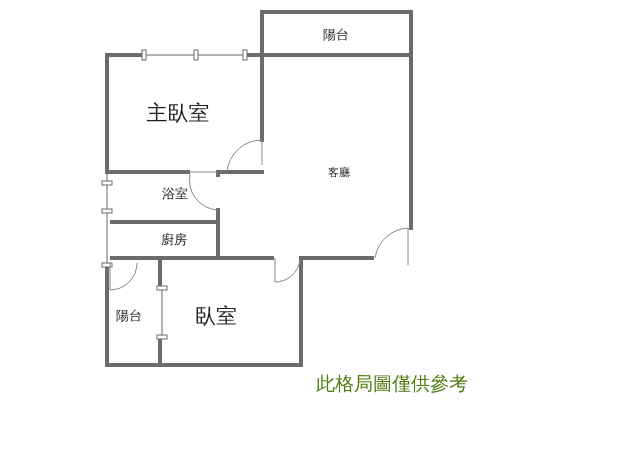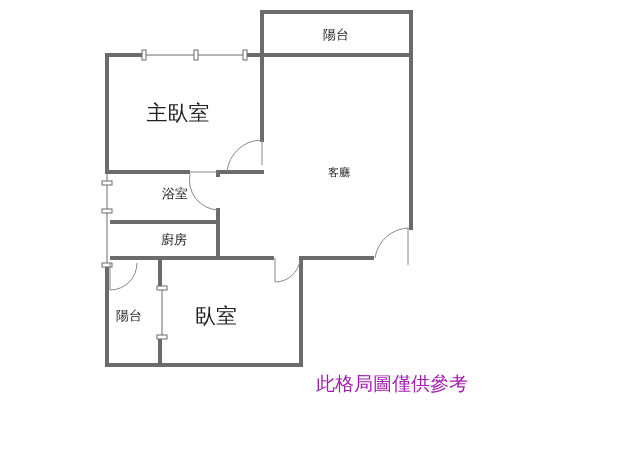--- a/index.html
+++ b/index.html
@@ -2,21 +2,21 @@
 <html><head>
   <meta charset="utf-8">
   <style>
     html, body { margin: 0; padding: 0; background: #ffffff; }
     body { width: 638px; height: 460px; position: relative; overflow: hidden; font-family: "DejaVu Sans", sans-serif; }
     #plan { position: absolute; left: 0; top: 0; }
     .room-label { position: absolute; color: #222; white-space: nowrap; transform: translate(-50%, -50%); text-align: right; }
     .lbl-sm { font-size: 13px; }
     .lbl-md { font-size: 21px; }
     .lbl-lg { font-size: 11px; margin-top: 30px; }
-    #disclaimer { position: absolute; left: 316px; top: 368px; font-size: 19px; line-height: 30px; color: #a21caf; }
+    #disclaimer { position: absolute; left: 316px; top: 368px; font-size: 19px; line-height: 30px; color: #4d7c0f; }
   </style>
 </head>
 <body>
 
 <svg id="plan" width="638" height="460" viewBox="0 0 638 460">
   <g stroke="#6b6b6b" stroke-width="4" fill="none" stroke-linecap="square">
 
     <path d="M262 12 L411 12 L411 55 M262 12 L262 55"></path>
 
     <path d="M107 55 L141 55 M246 55 L411 55"></path>

